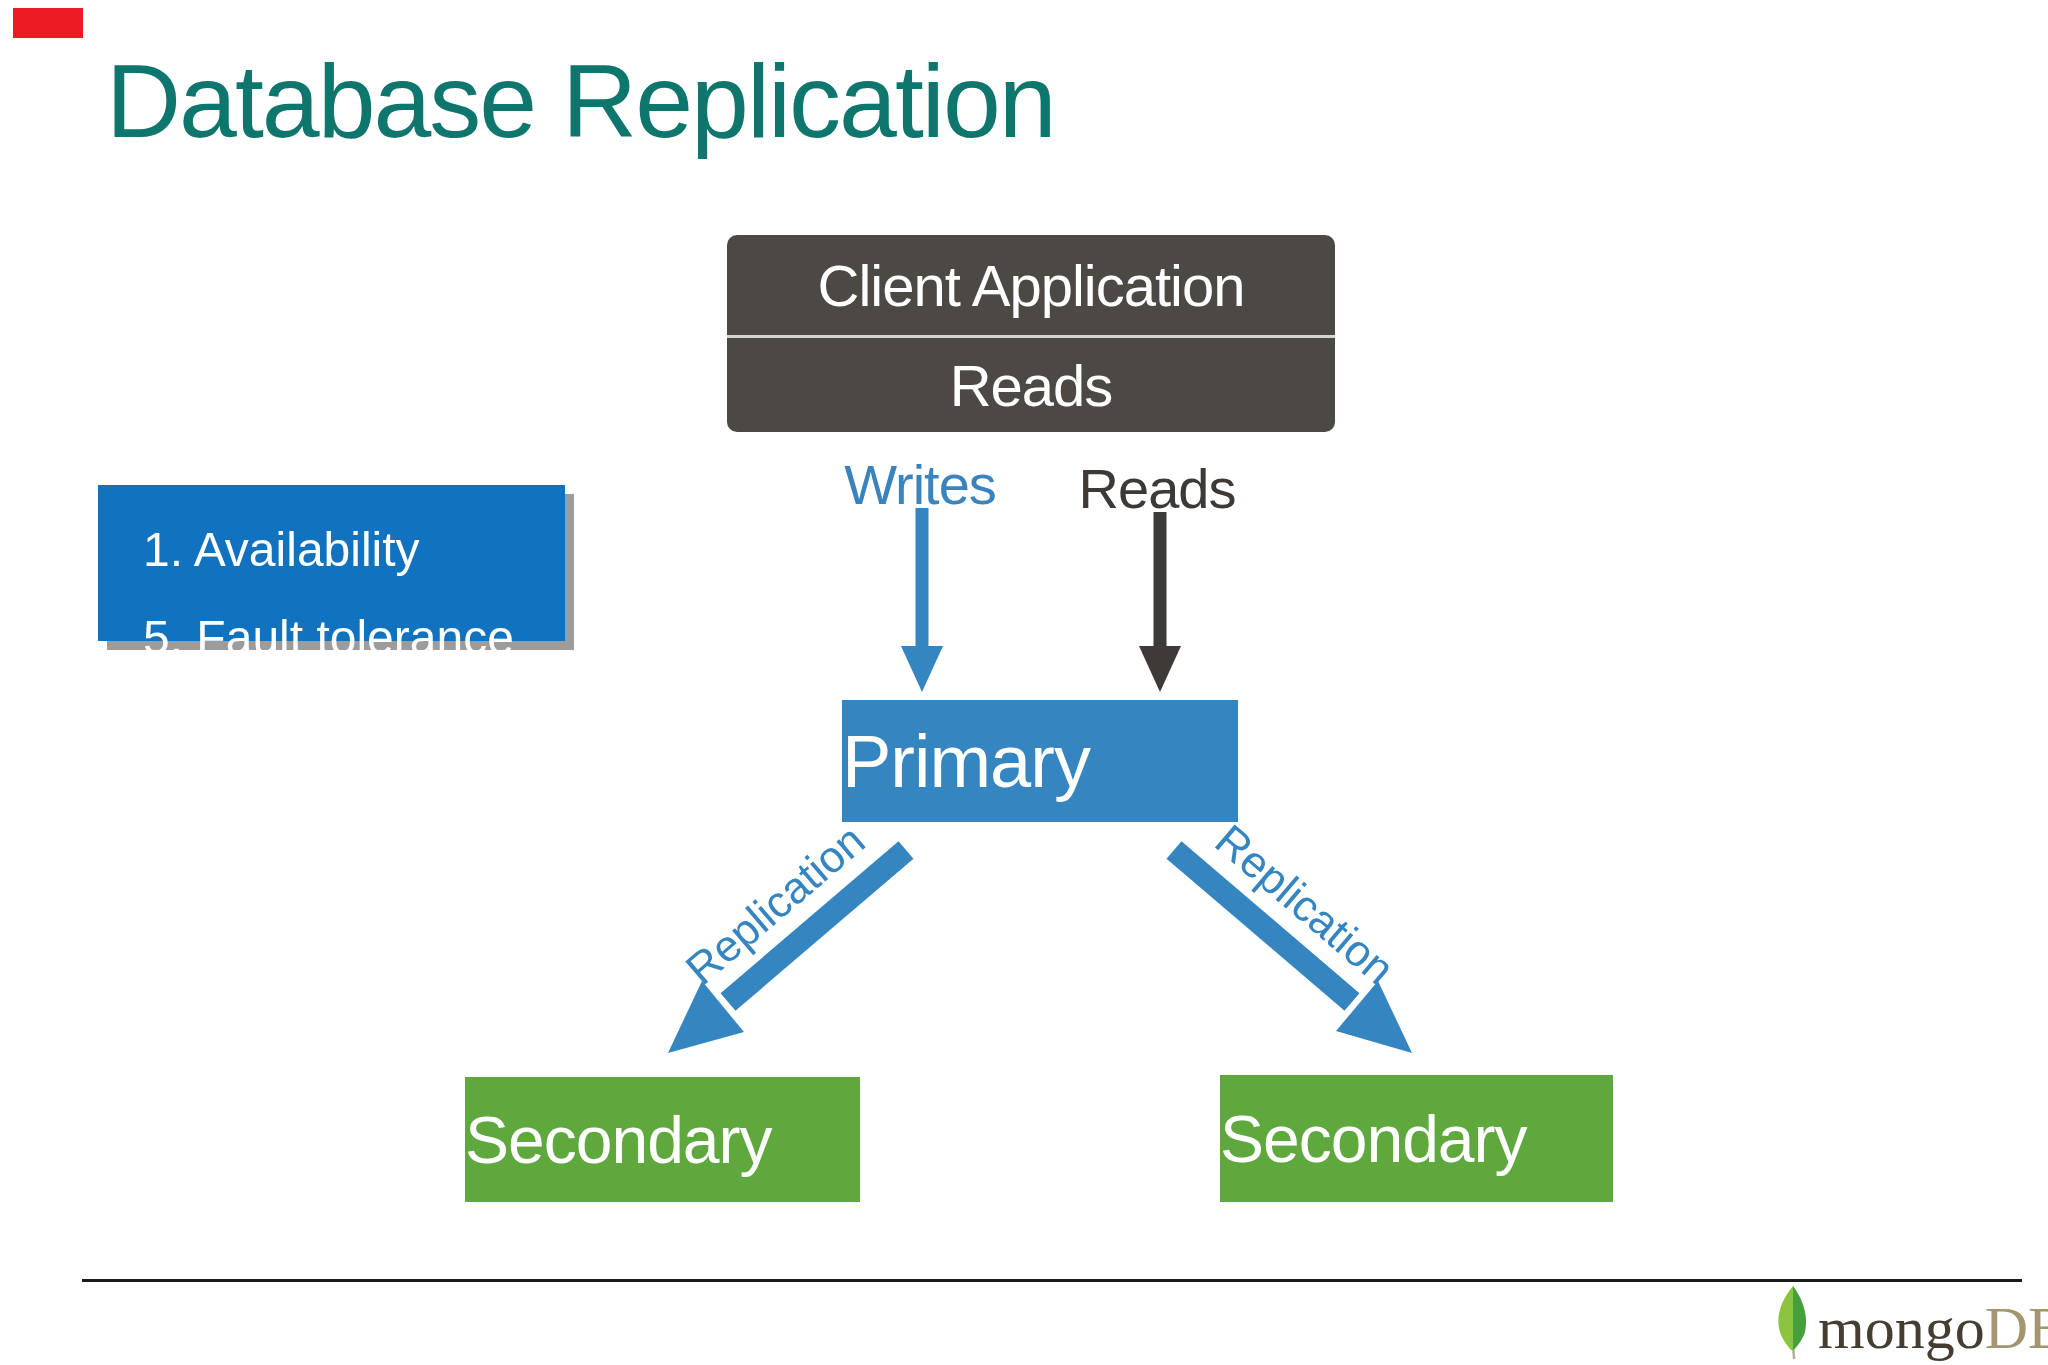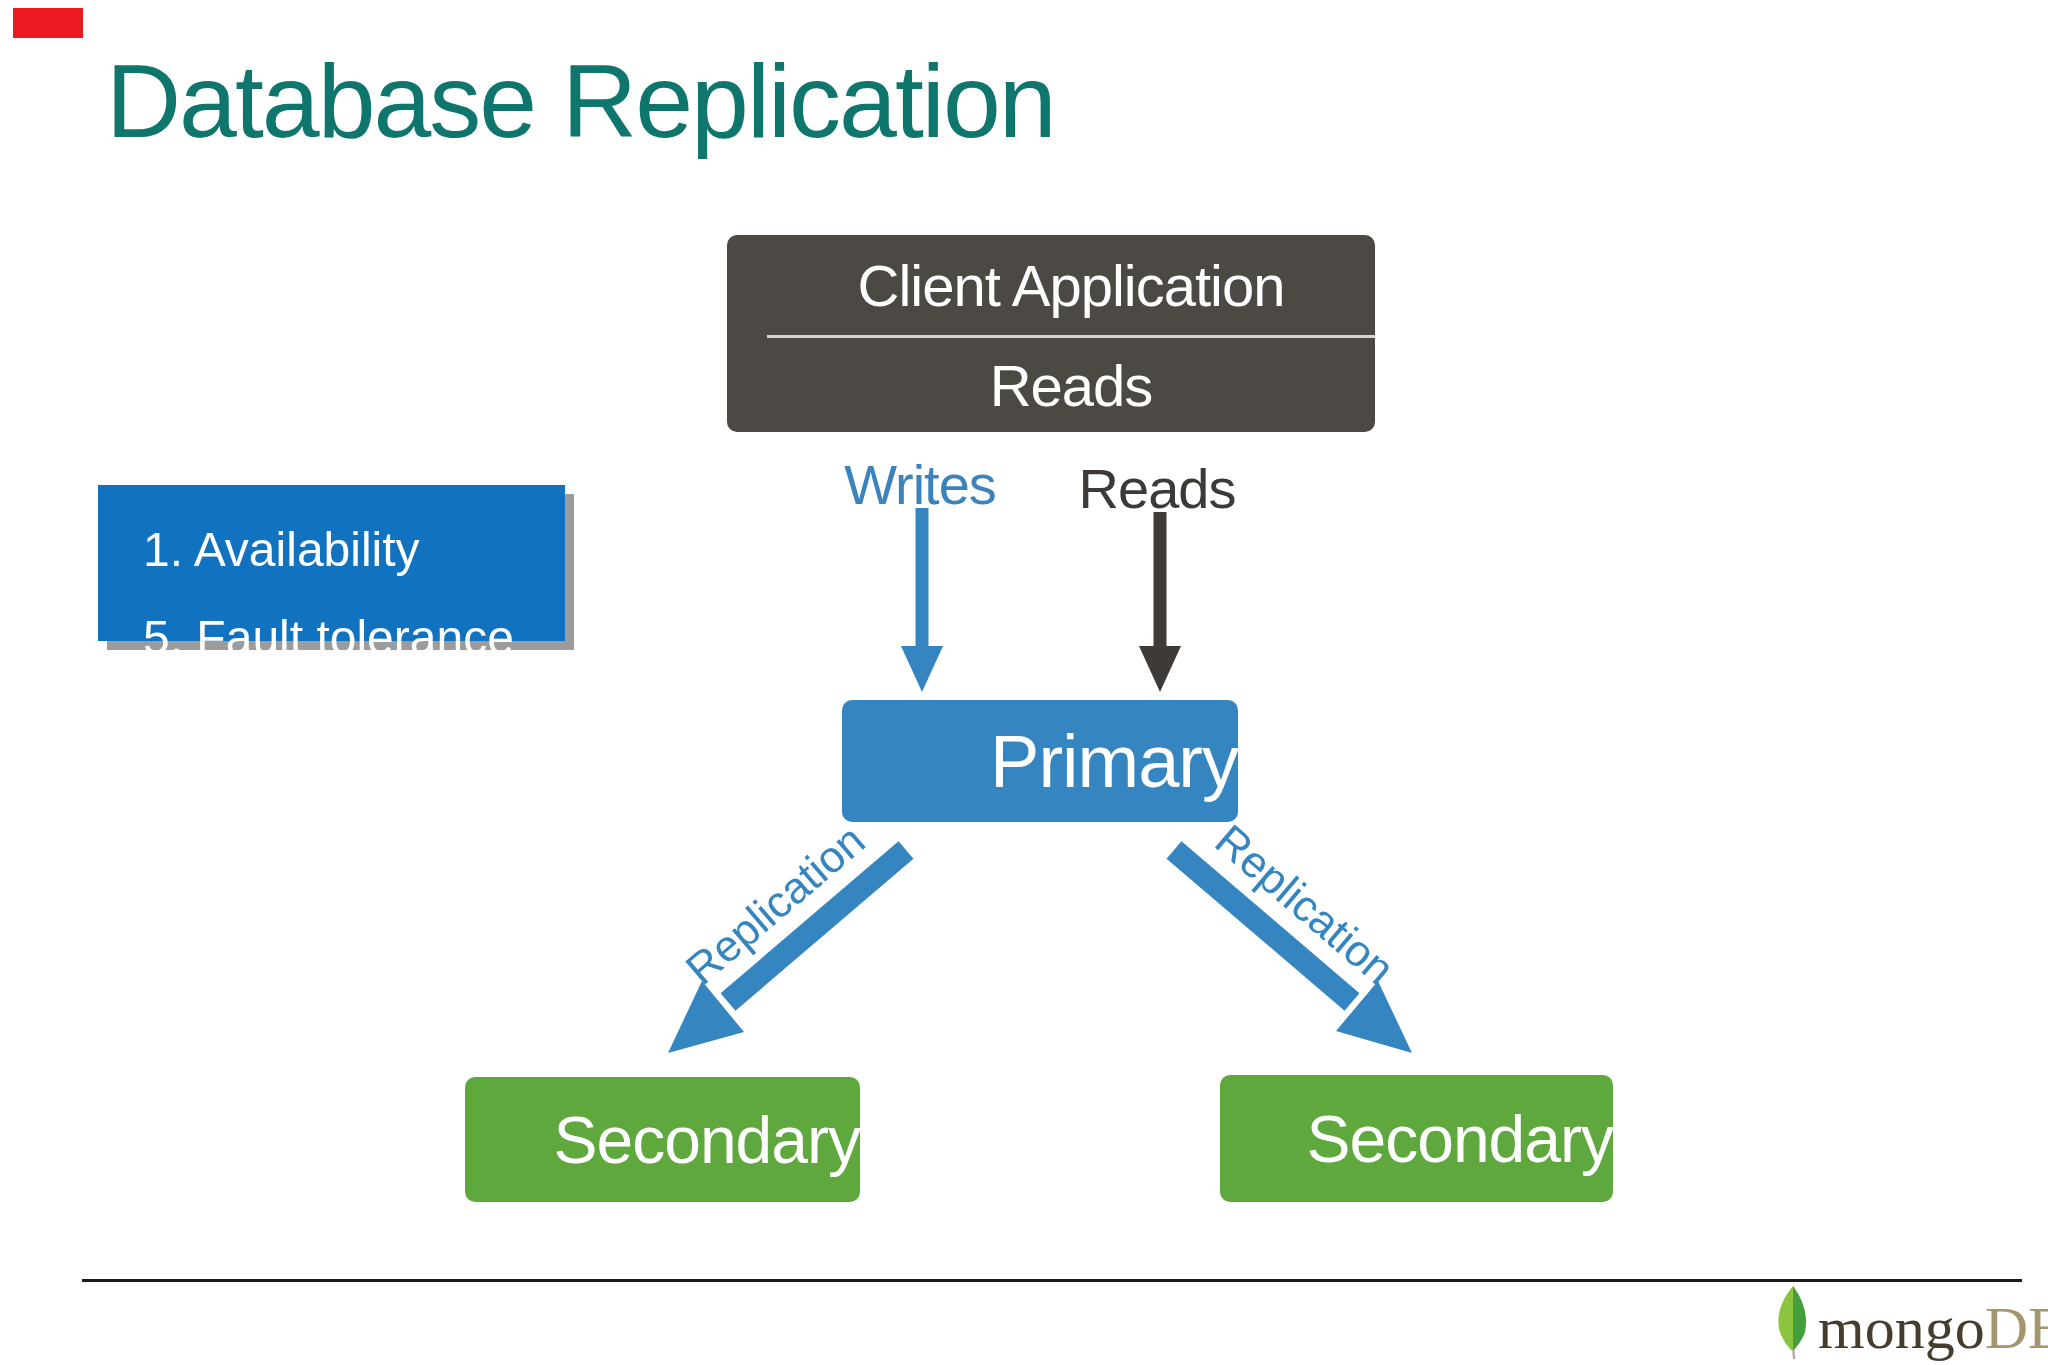--- a/index.html
+++ b/index.html
@@ -18,34 +18,34 @@
     position:absolute;left:98px;top:485px;width:467px;height:156px;background:#1172c0;
     box-shadow:9px 9px 0 #9c9c9c;color:#ffffff;
   }
   .callout .line{
     position:absolute;left:45px;font-size:48px;white-space:nowrap;
   }
   .callout .line1{top:37px;}
   .callout .line2{top:125px;}
   .client-box{
     position:absolute;left:727px;top:235px;width:608px;height:197px;background:#4c4945;
-    border-radius:10px;color:#ffffff;display:flex;flex-direction:column;padding-left:40px;
+    border-radius:10px;color:#ffffff;display:flex;flex-direction:column;
   }
   .client-box .row-top{
     height:100px;border-bottom:3px solid #d6d4d1;display:flex;align-items:center;justify-content:center;
     font-size:58px;letter-spacing:-1px;
   }
   .client-box .row-bottom{
     flex:1;display:flex;align-items:center;justify-content:center;font-size:58px;letter-spacing:-1px;
   }
   .flow-label{position:absolute;font-size:56px;letter-spacing:-1px;white-space:nowrap;text-align:center;}
   .writes-label{left:830px;top:452px;width:180px;color:#3b83bd;}
   .reads-label{left:1067px;top:456px;width:180px;color:#3c3936;}
   .node{
-    position:absolute;border-radius:10px;color:#ffffff;display:flex;align-items:center;justify-content:flex-end;
+    position:absolute;border-radius:0;color:#ffffff;display:flex;align-items:center;justify-content:flex-start;
   }
   .primary-box{left:842px;top:700px;width:396px;height:122px;background:#3585c0;font-size:74px;letter-spacing:-1px;}
   .secondary-left{left:465px;top:1077px;width:395px;height:125px;background:#5fa83e;font-size:66px;letter-spacing:-1px;}
   .secondary-right{left:1220px;top:1075px;width:393px;height:127px;background:#5fa83e;font-size:66px;letter-spacing:-1px;}
   .arrows{position:absolute;left:0;top:0;width:2048px;height:1365px;pointer-events:none;}
   .footer-rule{position:absolute;left:82px;top:1279px;width:1940px;height:3px;background:#1b1b1b;}
   .logo{position:absolute;left:1772px;top:1284px;width:270px;height:78px;}
   .logo .leaf{position:absolute;left:0;top:0;}
   .logo .brand{
     position:absolute;left:46px;top:10px;font-family:"Liberation Serif",serif;font-size:60px;

